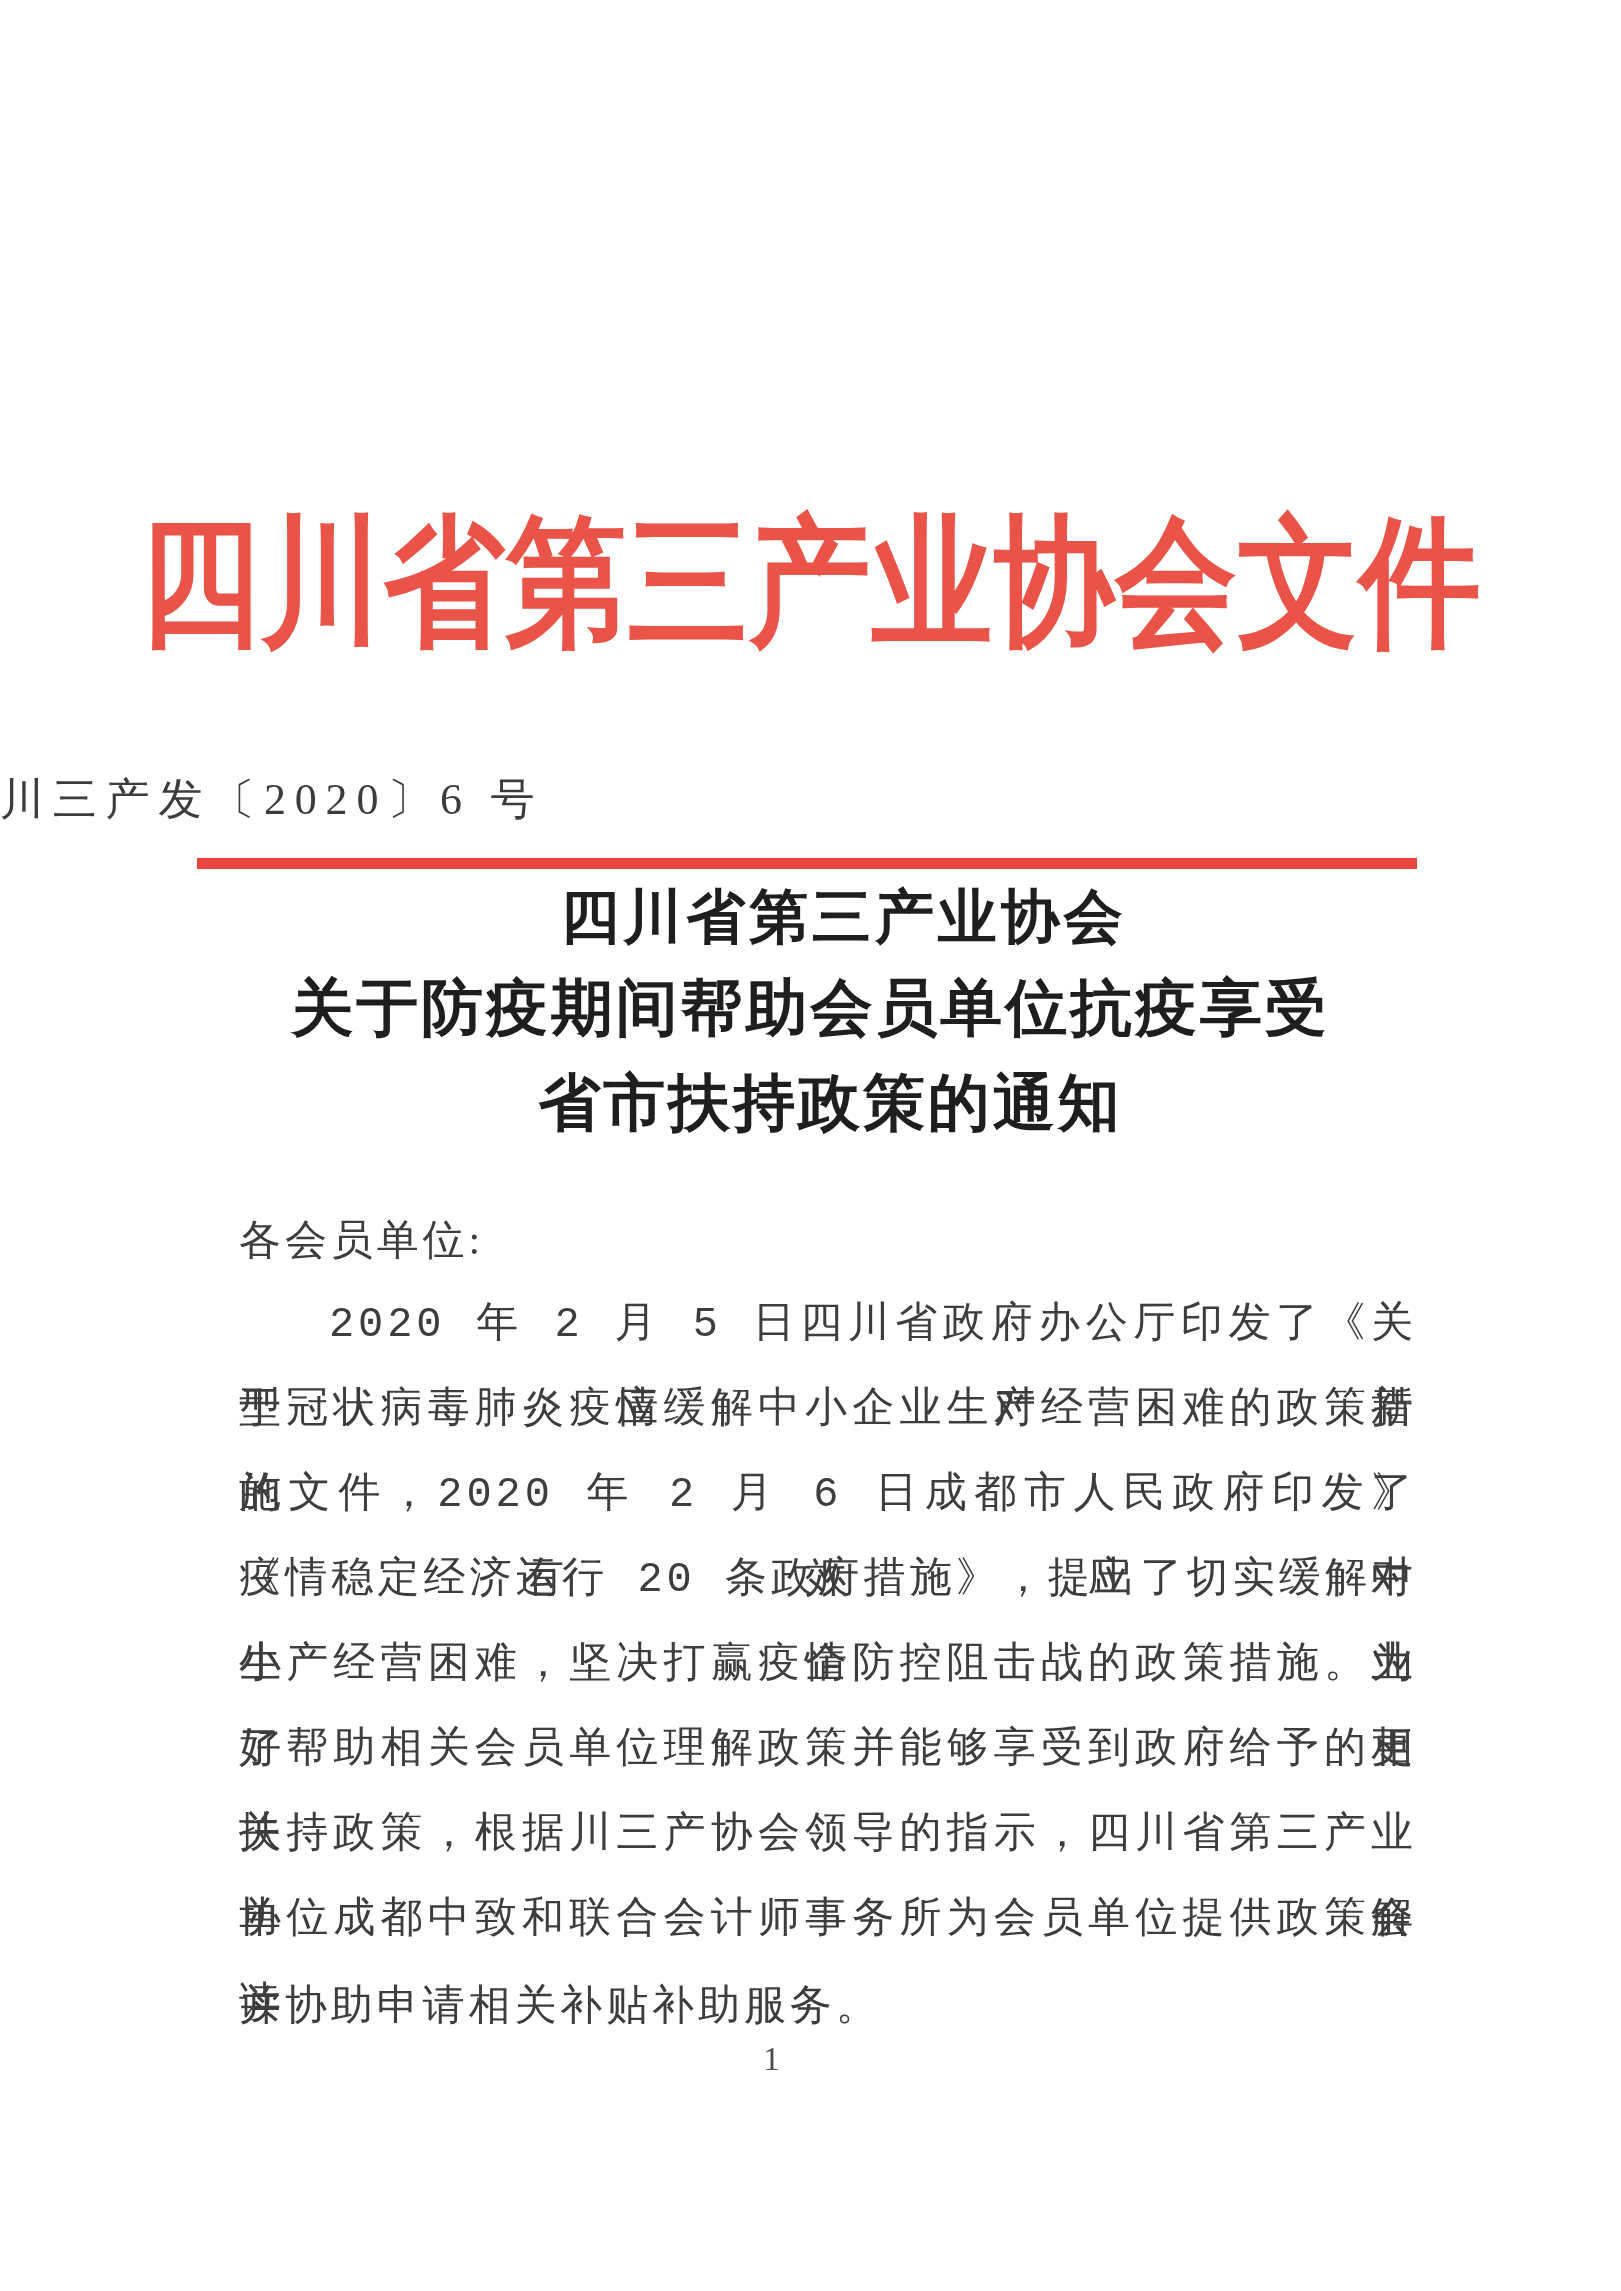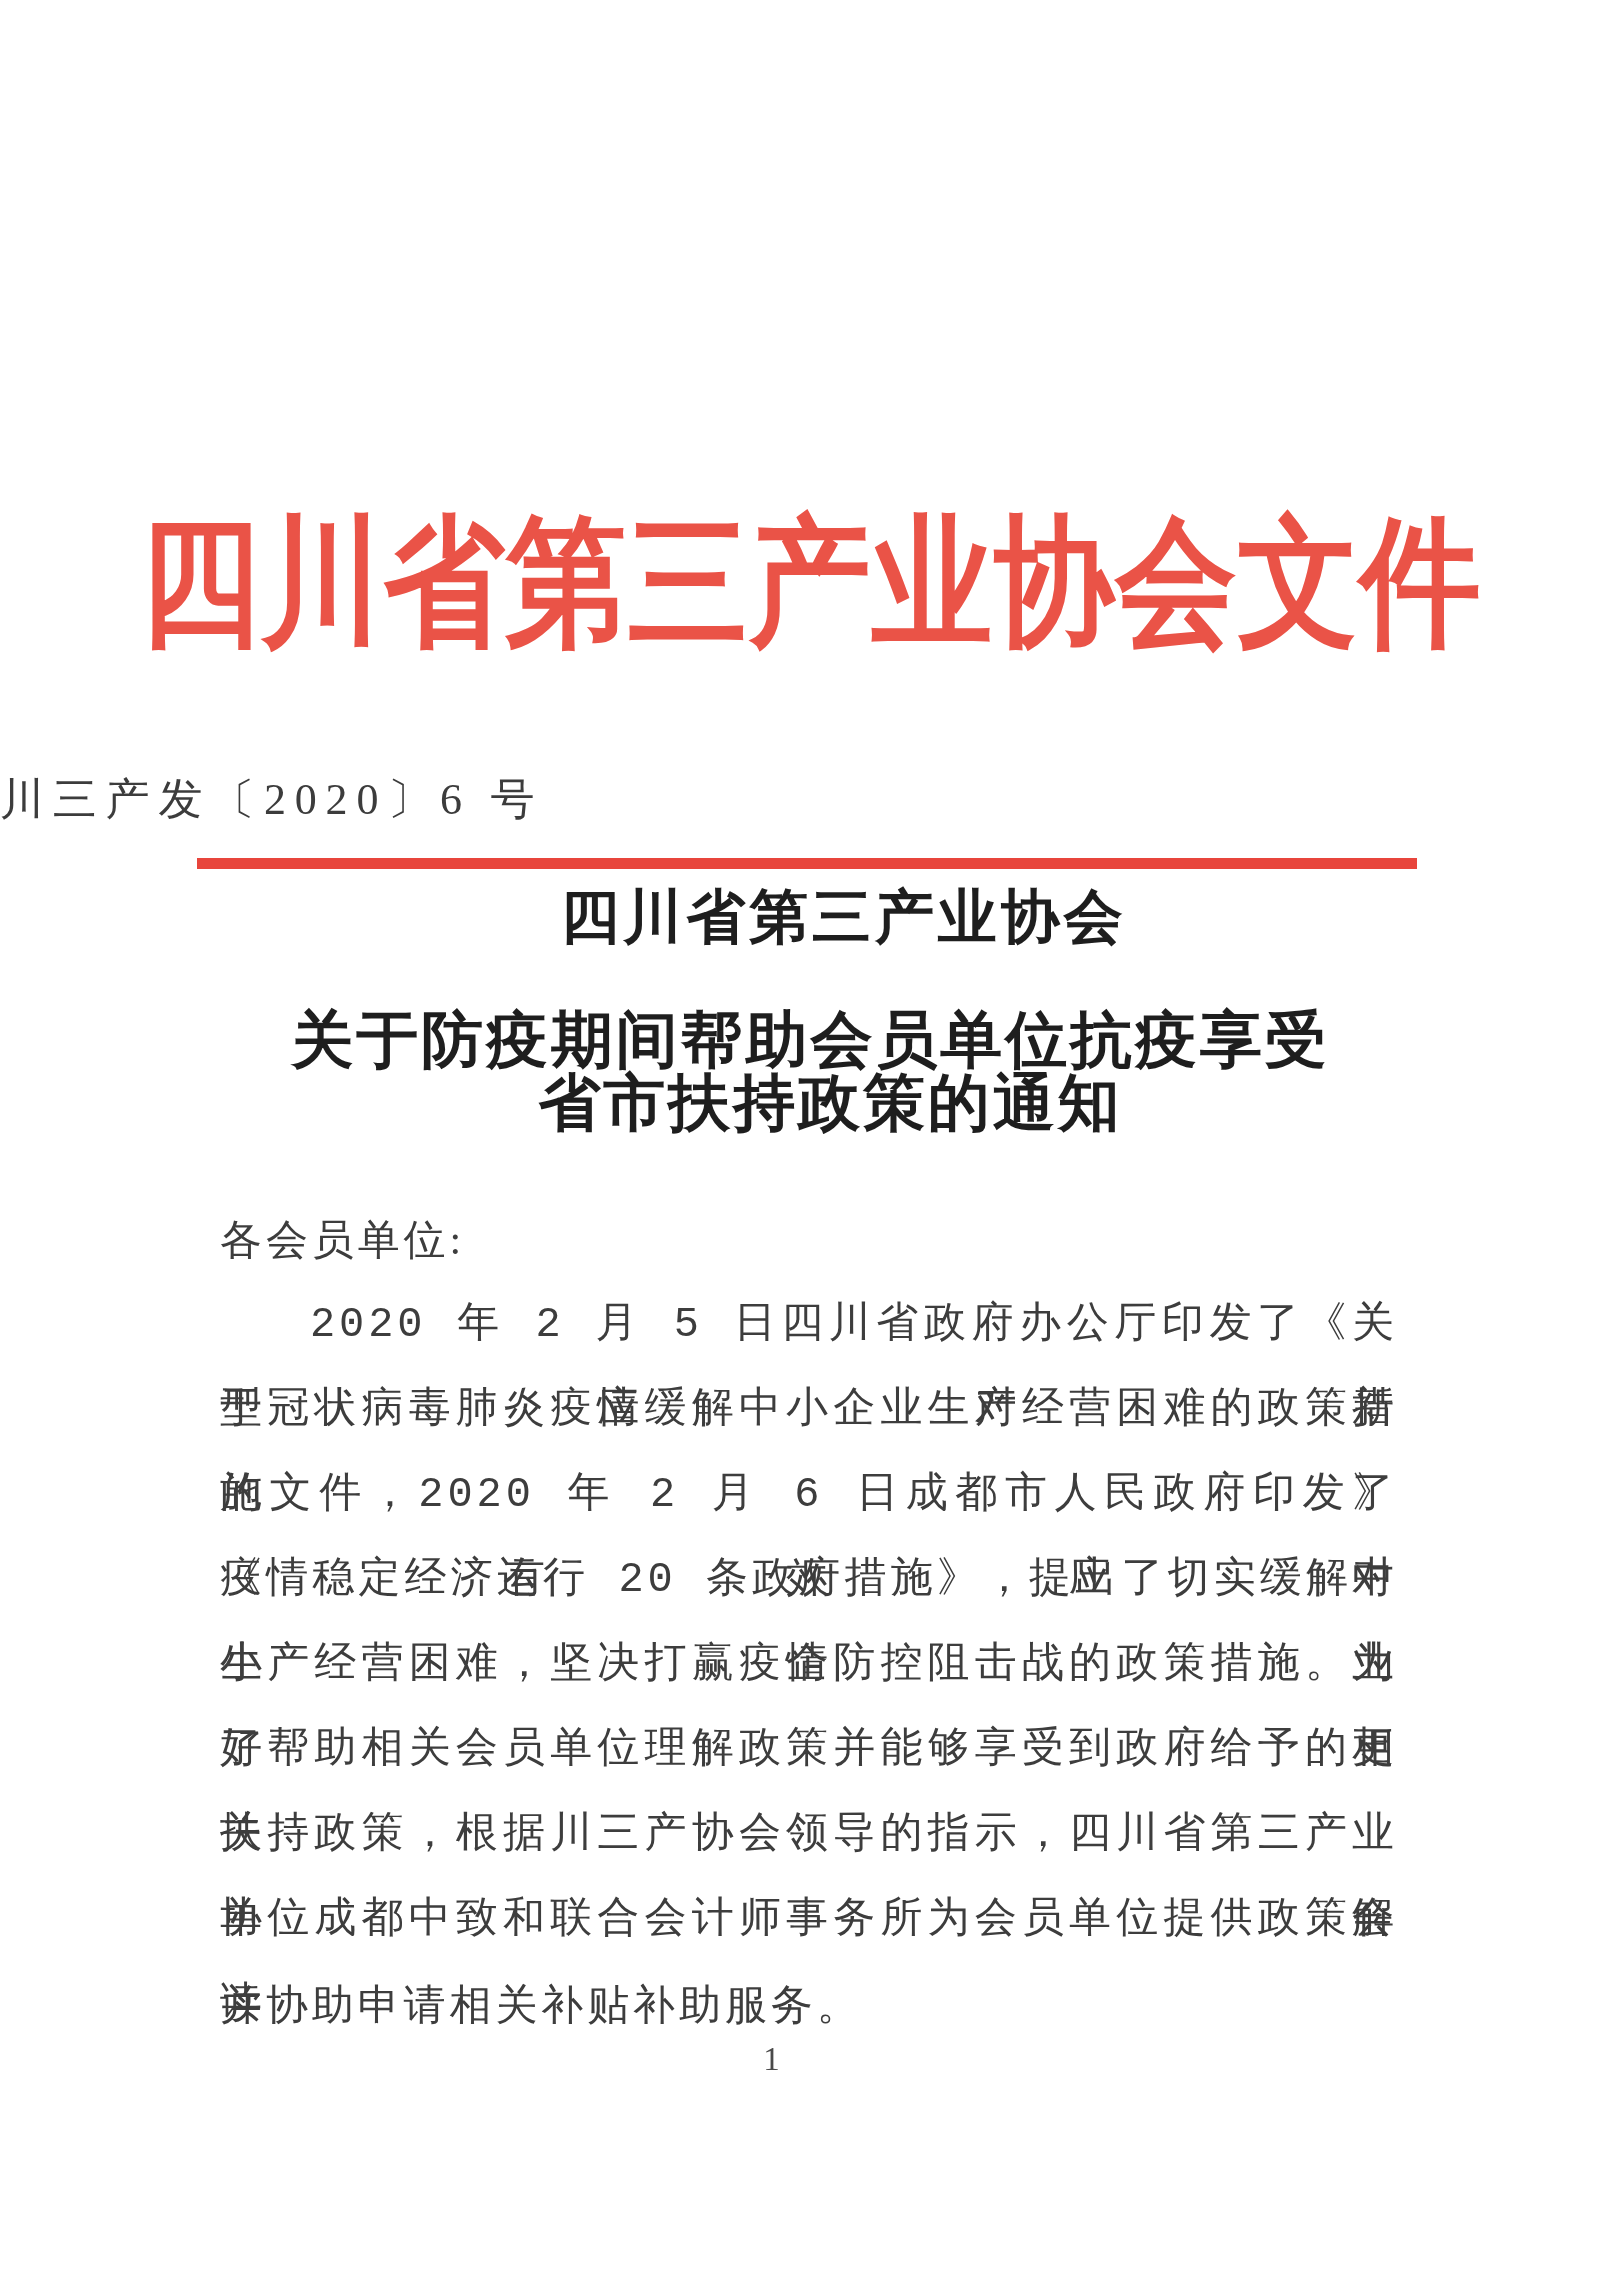--- a/index.html
+++ b/index.html
@@ -57,27 +57,27 @@
   .doc-title {
     position: absolute;
     left: 0;
     width: 100%;
     text-align: center;
     font-weight: 700;
     color: #1e1e1e;
     white-space: nowrap;
   }
   .doc-title.t1 { top: 878px;  font-size: 59px; letter-spacing: 3.9px; padding-left: 33px; }
-  .doc-title.t2 { top: 966px;  font-size: 62px; letter-spacing: 2.9px; margin-top: 32px; }
+  .doc-title.t2 { top: 966px;  font-size: 62px; letter-spacing: 2.9px; }
   .doc-title.t3 { top: 1061px; font-size: 62px; letter-spacing: 2.9px; margin-left: 20px; }
   
   .body-block {
     position: absolute;
     top: 1198px;
-    left: 220px;
+    left: 239px;
     width: 1178px;
     font-size: 42px;
     color: #3d3d3d;
     letter-spacing: 3.9px;
   }
   .body-line {
     height: 85px;
     line-height: 85px;
     white-space: nowrap;
     overflow: visible;

